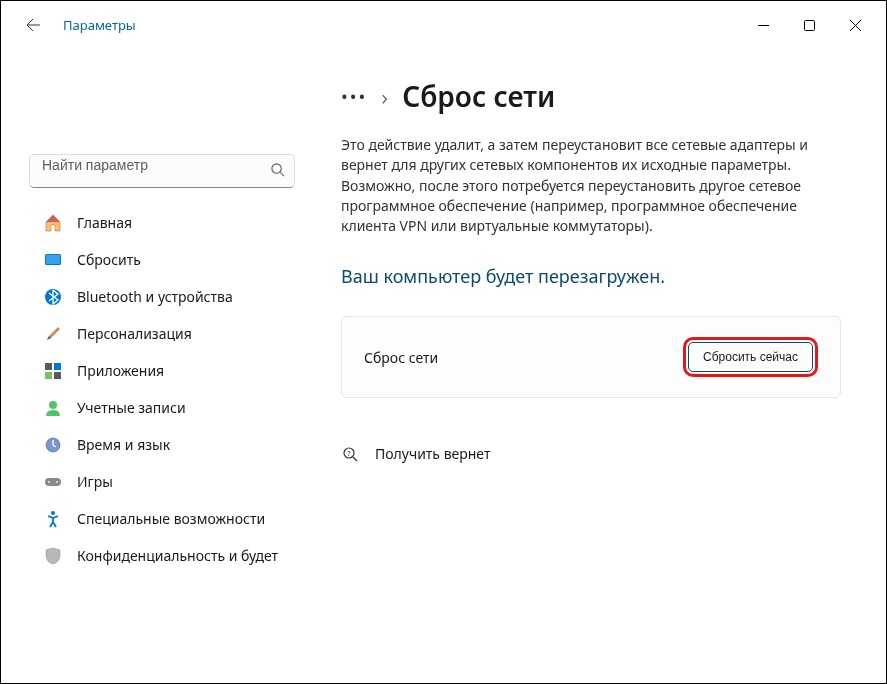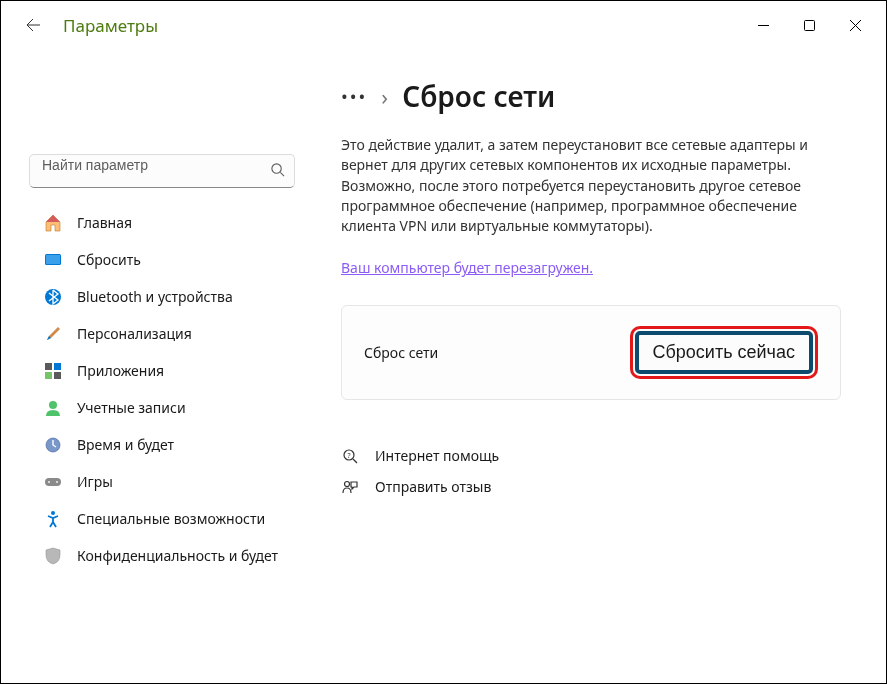--- a/index.html
+++ b/index.html
@@ -23,22 +23,22 @@
   .back-btn {
     width: 32px;
     height: 32px;
     display: flex;
     align-items: center;
     justify-content: center;
     border-radius: 4px;
     cursor: pointer;
   }
   .app-title {
-    font-size: 17px;
-    color: #4d7c0f;
+    font-size: 13px;
+    color: #0369a1;
     margin-left: 14px;
   }
   .win-controls {
     margin-left: auto;
     display: flex;
   }
   .win-btn {
     width: 46px;
     height: 30px;
     display: flex;
@@ -151,28 +151,27 @@
   }
   .page-title {
     font-size: 28px;
     font-weight: 600;
     color: #1a1a1a;
   }
   .description {
     font-size: 14px;
     color: #333;
     line-height: 1.45;
-    margin-bottom: 22px;
+    margin-bottom: 28px;
     max-width: 500px;
   }
   .subtext {
-    font-size: 14px;
-    color: #8b5cf6;
+    font-size: 18px;
+    color: #0c4a6e;
     margin-bottom: 28px;
-    text-decoration: underline;
   }
 
   
   .card {
     border: 1px solid #e6e6e6;
     border-radius: 6px;
     padding: 20px 22px;
     display: flex;
     align-items: center;
     justify-content: space-between;
@@ -184,24 +183,24 @@
     font-size: 14px;
     color: #1a1a1a;
   }
   .reset-btn-wrap {
     border: 3px solid #e31818;
     border-radius: 10px;
     padding: 2px;
   }
   .reset-btn {
     background: #fcfcfc;
-    border: 4px solid #0c4a6e;
+    border: 1px solid #0c4a6e;
     border-radius: 5px;
     padding: 7px 14px;
-    font-size: 18px;
+    font-size: 12px;
     cursor: pointer;
     color: #1a1a1a;
   }
 
   
   .helplinks { max-width: 500px; }
   .helplink {
     display: flex;
     align-items: center;
     gap: 16px;
@@ -329,21 +328,21 @@
         <span class="nav-label">Учетные записи</span>
       </div>
 
       <div class="nav-item">
         <span class="nav-icon">
           <svg width="18" height="18" viewBox="0 0 18 18">
               <circle cx="9" cy="9" r="7" fill="#7a97c9" stroke="#3a5e98" stroke-width="0.6"></circle>
               <path d="M9 4 V9 L12 11" stroke="#fff" stroke-width="1.4" fill="none"></path>
             </svg>
         </span>
-        <span class="nav-label">Время и будет</span>
+        <span class="nav-label">Время и язык</span>
       </div>
 
       <div class="nav-item">
         <span class="nav-icon">
           <svg width="18" height="18" viewBox="0 0 18 18">
               <rect x="1" y="5" width="16" height="8" rx="4" fill="#8a8a8a"></rect>
               <circle cx="5" cy="9" r="1" fill="#eee"></circle>
               <circle cx="13" cy="9" r="1" fill="#eee"></circle>
             </svg>
         </span>
@@ -391,27 +390,17 @@
 
     <div class="helplinks">
       <div class="helplink">
         <span class="helplink-icon">
           <svg width="16" height="16" viewBox="0 0 16 16" fill="none" stroke="#333" stroke-width="1.2">
             <circle cx="7" cy="7" r="5"></circle>
               <path d="M11 11 L15 15"></path>
               <text x="7" y="9.5" font-size="7" text-anchor="middle" fill="#333" stroke="none">?</text>
           </svg>
         </span>
-        <span class="helplink-text">Интернет помощь</span>
-      </div>
-      <div class="helplink">
-        <span class="helplink-icon">
-          <svg width="16" height="16" viewBox="0 0 16 16" fill="none" stroke="#333" stroke-width="1.2">
-            <circle cx="5" cy="5" r="2.5"></circle>
-              <path d="M1 14 Q1 9 5 9 Q9 9 9 14"></path>
-              <path d="M9 3 H15 V8 H12 L10 10 V8 H9 Z"></path>
-          </svg>
-        </span>
-        <span class="helplink-text">Отправить отзыв</span>
+        <span class="helplink-text">Получить вернет</span>
       </div>
     </div>
   </main>
 </div>
 
 </body></html>

